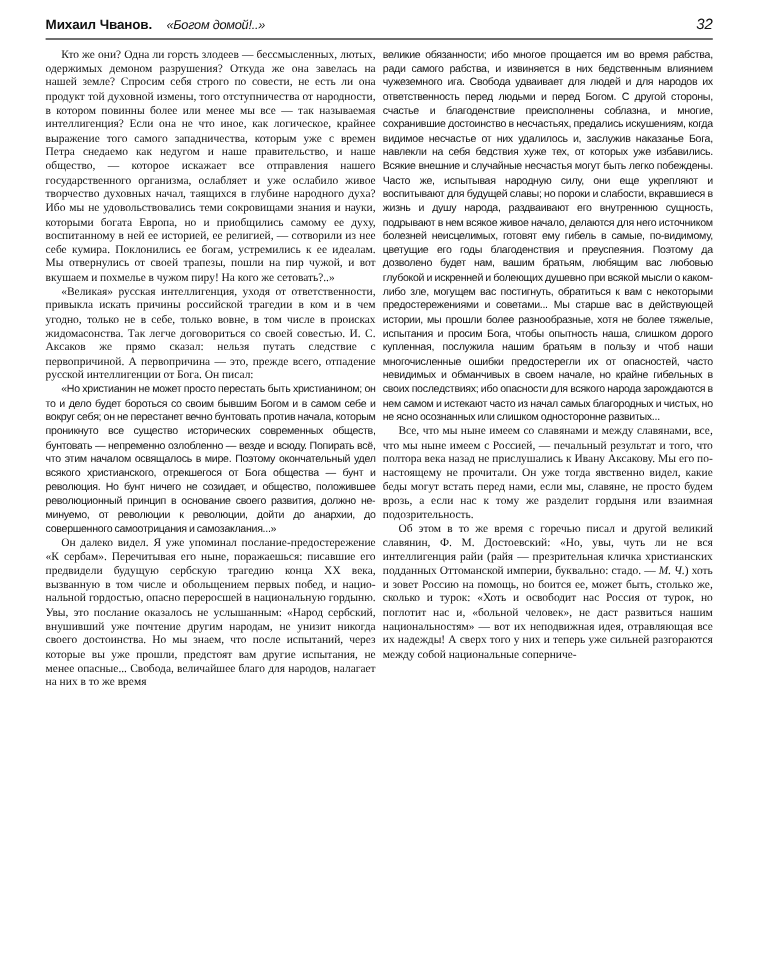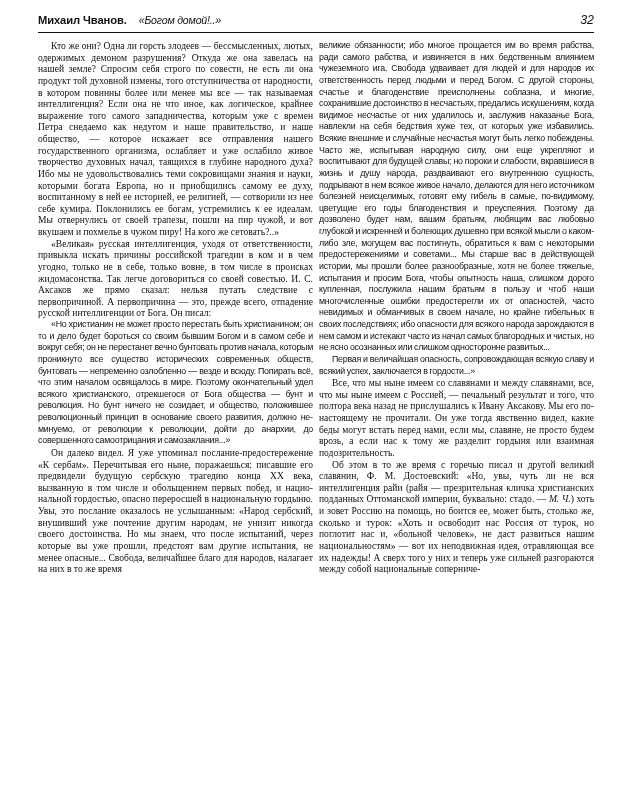--- a/index.html
+++ b/index.html
@@ -123,19 +123,18 @@
   <div class="body-area">
 
     <div class="column" id="col-left">
         <p class="para">Кто же они? Одна ли горсть злодеев — бессмыс­ленных, лютых, одержимых демоном разрушения? Откуда же она завелась на нашей земле? Спросим себя строго по совести, не есть ли она продукт той духовной измены, того отступничества от народно­сти, в котором повинны более или менее мы все — так называемая интеллигенция? Если она не что иное, как логическое, крайнее выражение того са­мого западничества, которым уже с времен Петра снедаемо как недугом и наше правительство, и наше общество, — которое искажает все отправления на­шего государственного организма, ослабляет и уже ослабило живое творчество духовных начал, тая­щихся в глубине народного духа? Ибо мы не удо­вольствовались теми сокровищами знания и науки, которыми богата Европа, но и приобщились самому ее духу, воспитанному в ней ее историей, ее религи­ей, — сотворили из нее себе кумира. Поклонились ее богам, устремились к ее идеалам. Мы отвернулись от своей трапезы, пошли на пир чужой, и вот вкушаем и похмелье в чужом пиру! На кого же сетовать?..»</p>
         <p class="para">«Великая» русская интеллигенция, уходя от от­ветственности, привыкла искать причины россий­ской трагедии в ком и в чем угодно, только не в себе, только вовне, в том числе в происках жидомасон­ства. Так легче договориться со своей совестью. И. С. Аксаков же прямо сказал: нельзя путать след­ствие с первопричиной. А первопричина — это, пре­жде всего, отпадение русской интеллигенции от Бо­га. Он писал:</p>
         <p class="para quote">«Но христианин не может просто перестать быть христианином; он то и дело будет бороться со своим бывшим Богом и в самом себе и вокруг себя; он не перестанет вечно бунтовать против начала, которым проникнуто все существо исторических современ­ных обществ, бунтовать — непременно озлоблен­но — везде и всюду. Попирать всё, что этим на­чалом освящалось в мире. Поэтому окончательный удел всякого христианского, отрекшегося от Бога общества — бунт и революция. Но бунт ничего не созидает, и общество, положившее революционный принцип в основание своего развития, должно не­минуемо, от революции к революции, дойти до анархии, до совершенного самоотрицания и само­заклания...»</p>
         <p class="para">Он далеко видел. Я уже упоминал послание-предостережение «К сербам». Перечитывая его ны­не, поражаешься: писавшие его предвидели буду­щую сербскую трагедию конца XX века, вызванную в том числе и обольщением первых побед, и нацио­нальной гордостью, опасно переросшей в нацио­нальную гордыню. Увы, это послание оказалось не услышанным: «Народ сербский, внушивший уже почтение другим народам, не унизит никогда своего достоинства. Но мы знаем, что после испытаний, че­рез которые вы уже прошли, предстоят вам другие испытания, не менее опасные... Свобода, величай­шее благо для народов, налагает на них в то же время</p>
       </div>
     <div class="column" id="col-right">
         <p class="para quote cont">великие обязанности; ибо многое прощается им во время рабства, ради самого рабства, и извиняется в них бедственным влиянием чужеземного ига. Сво­бода удваивает для людей и для народов их ответ­ственность перед людьми и перед Богом. С другой стороны, счастье и благоденствие преисполнены со­блазна, и многие, сохранившие достоинство в несча­стьях, предались искушениям, когда видимое несча­стье от них удалилось и, заслужив наказанье Бога, навлекли на себя бедствия хуже тех, от которых уже избавились. Всякие внешние и случайные несчастья могут быть легко побеждены. Часто же, испытывая народную силу, они еще укрепляют и воспитывают для будущей славы; но пороки и слабости, вкравши­еся в жизнь и душу народа, раздваивают его внутрен­нюю сущность, подрывают в нем всякое живое нача­ло, делаются для него источником болезней неисце­лимых, готовят ему гибель в самые, по-видимому, цветущие его годы благоденствия и преуспеяния. Поэтому да дозволено будет нам, вашим братьям, любящим вас любовью глубокой и искренней и бо­леющих душевно при всякой мысли о каком-либо зле, могущем вас постигнуть, обратиться к вам с не­которыми предостережениями и советами... Мы старше вас в действующей истории, мы прошли бо­лее разнообразные, хотя не более тяжелые, испыта­ния и просим Бога, чтобы опытность наша, слиш­ком дорого купленная, послужила нашим братьям в пользу и чтоб наши многочисленные ошибки предо­стерегли их от опасностей, часто невидимых и об­манчивых в своем начале, но крайне гибельных в своих последствиях; ибо опасности для всякого на­рода зарождаются в нем самом и истекают часто из начал самых благородных и чистых, но не ясно осо­знанных или слишком односторонне развитых...</p>
-        <p class="para quote">Первая и величайшая опасность, сопровождаю­щая всякую славу и всякий успех, заключается в гор­дости...»</p>
         <p class="para">Все, что мы ныне имеем со славянами и между славянами, все, что мы ныне имеем с Россией, — печальный результат и того, что полтора века назад не прислушались к Ивану Аксакову. Мы его по-на­стоящему не прочитали. Он уже тогда явственно ви­дел, какие беды могут встать перед нами, если мы, славяне, не просто будем врозь, а если нас к тому же разделит гордыня или взаимная подозрительность.</p>
         <p class="para">Об этом в то же время с горечью писал и другой великий славянин, Ф. М. Достоевский: «Но, увы, чуть ли не вся интеллигенция райи (райя — презри­тельная кличка христианских подданных Оттоман­ской империи, буквально: стадо. — <em class="ital">М. Ч.</em>) хоть и зо­вет Россию на помощь, но боится ее, может быть, столько же, сколько и турок: «Хоть и освободит нас Россия от турок, но поглотит нас и, «больной чело­век», не даст развиться нашим национальностям» — вот их неподвижная идея, отравляющая все их на­дежды! А сверх того у них и теперь уже сильней разгораются между собой национальные соперниче-</p>
       </div>
 
   </div>
 </div>
 
 </body></html>

